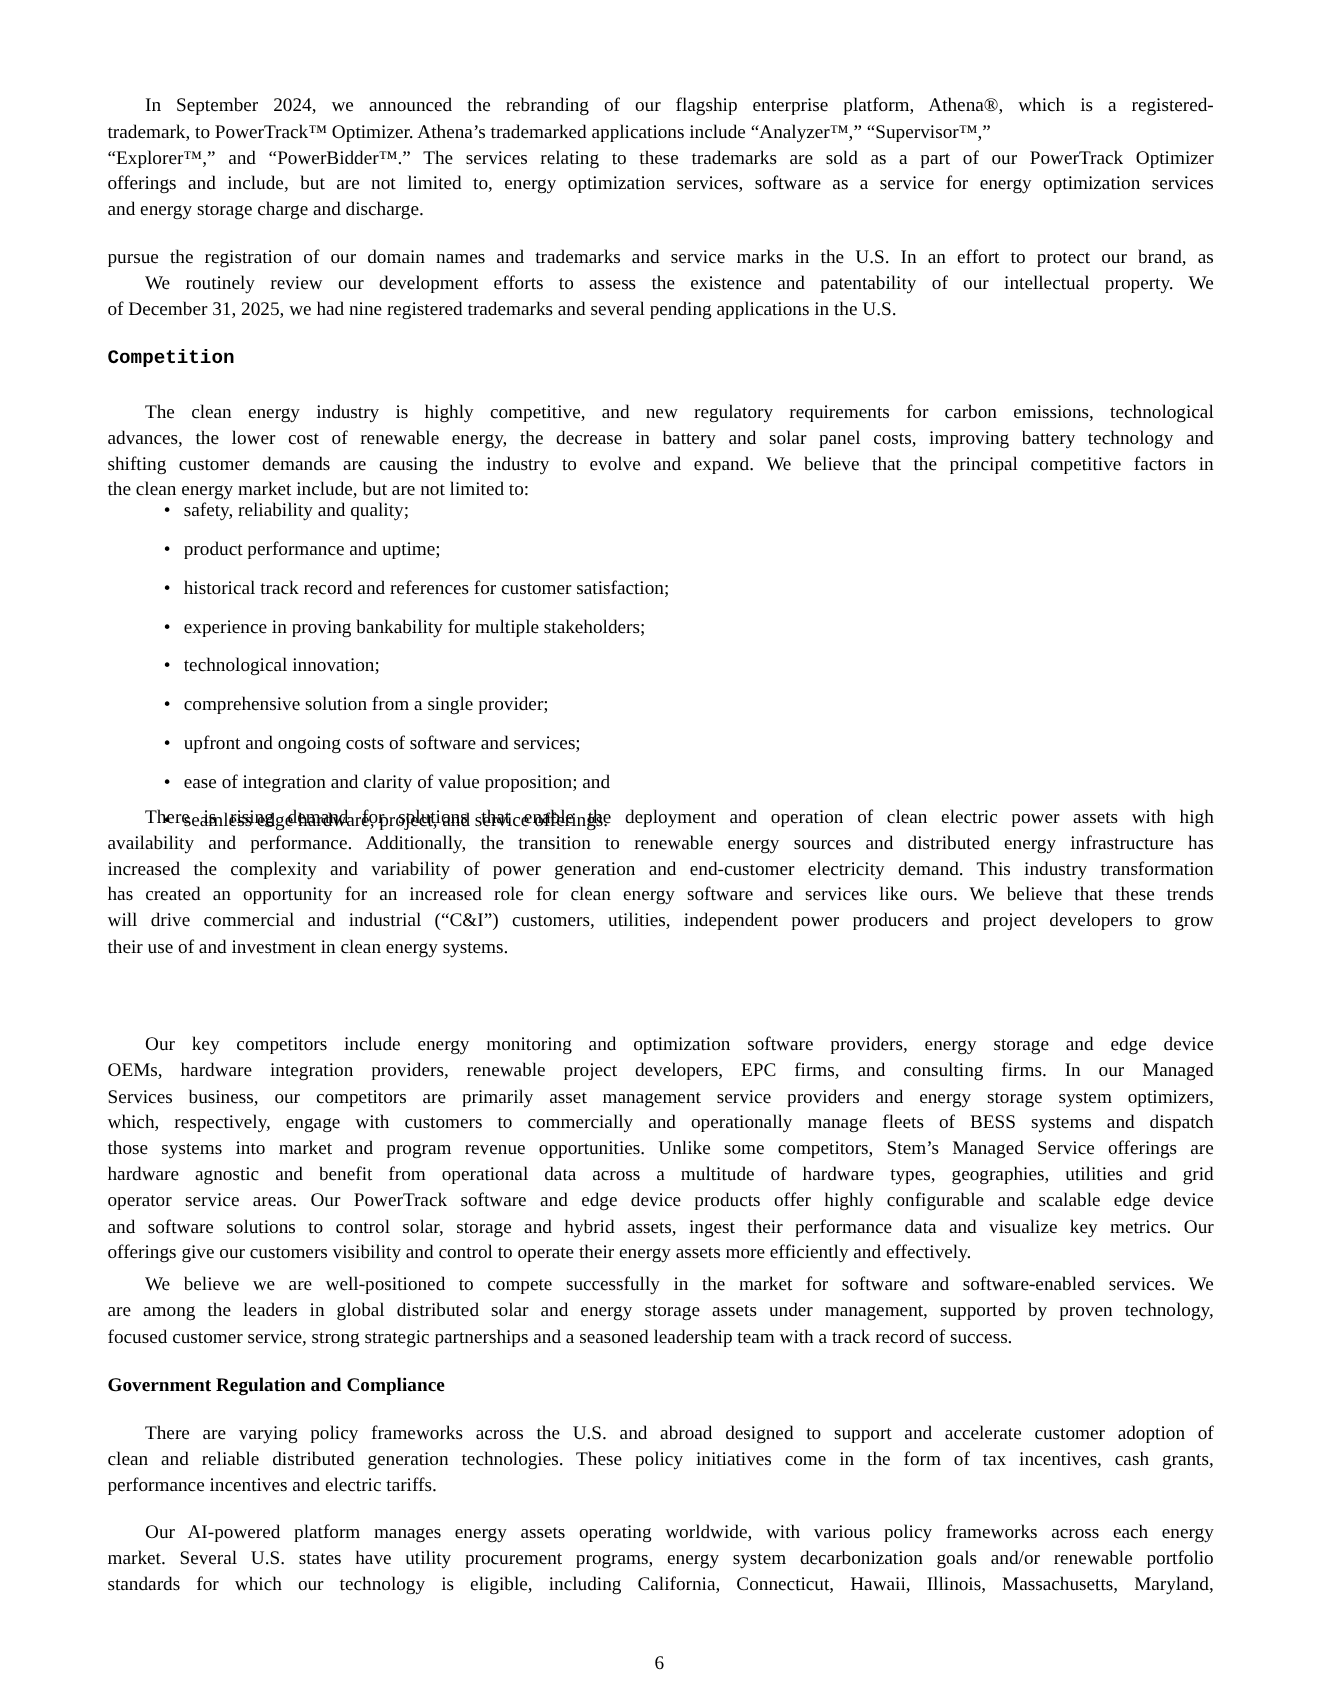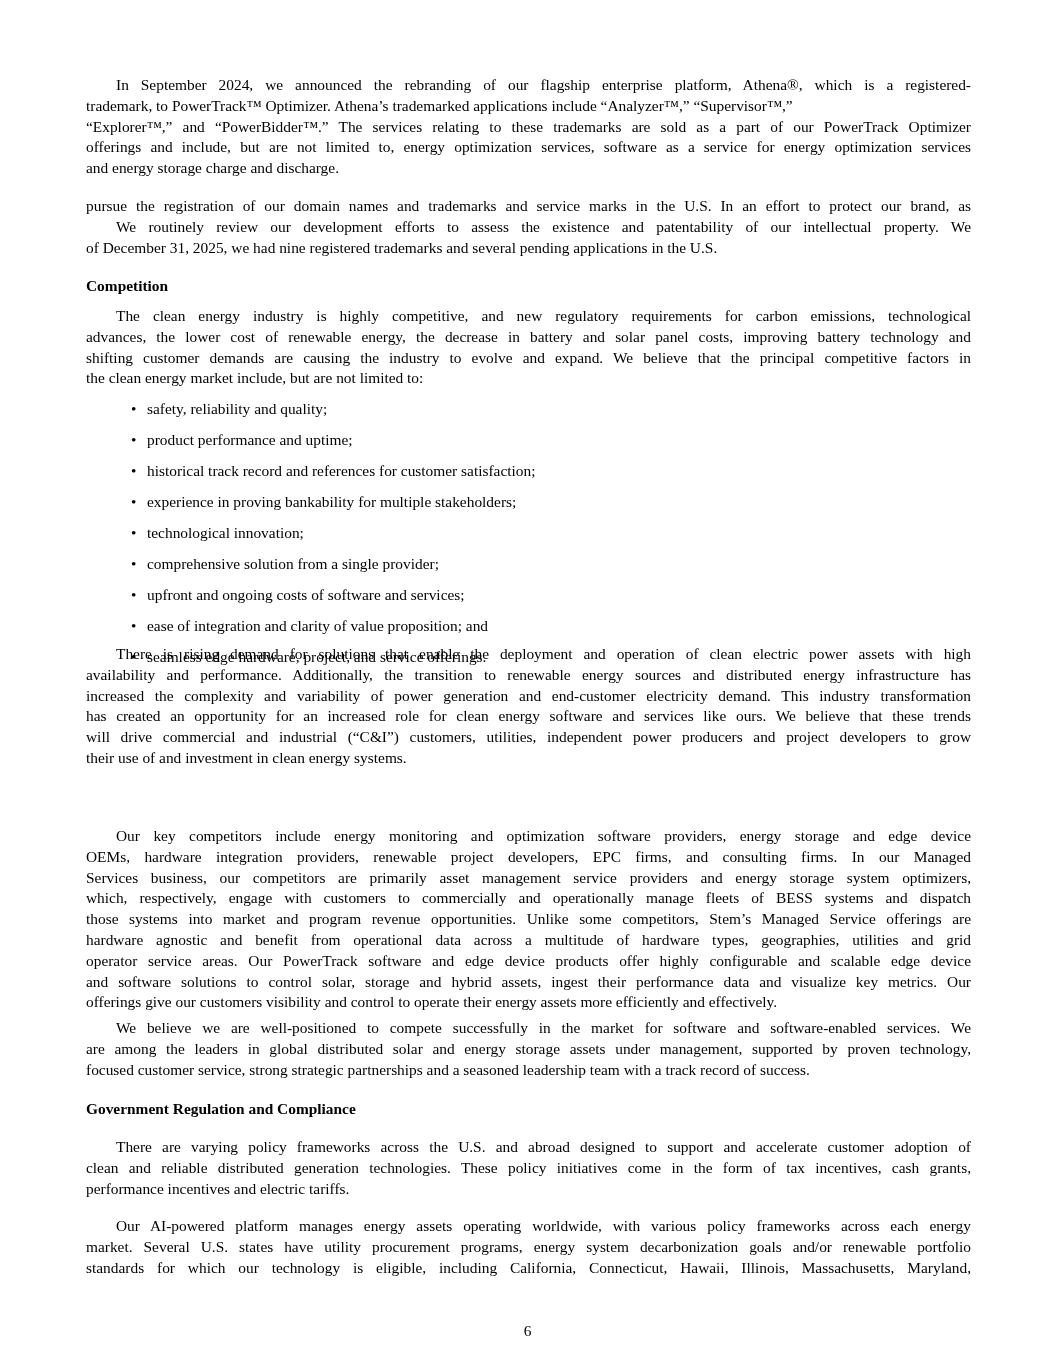--- a/index.html
+++ b/index.html
@@ -28,23 +28,23 @@
     <span class="line just">offerings and include, but are not limited to, energy optimization services, software as a service for energy optimization services</span>
     <span class="line">and energy storage charge and discharge.</span>
   </div>
 
   <div class="para" style="top:196px;">
     <span class="line just">pursue the registration of our domain names and trademarks and service marks in the U.S. In an effort to protect our brand, as</span>
     <span class="line indent just">We routinely review our development efforts to assess the existence and patentability of our intellectual property. We</span>
     <span class="line">of December 31, 2025, we had nine registered trademarks and several pending applications  in the U.S.</span>
   </div>
 
-  <div class="heading" style="top:276px;">Competition</div>
+  <div class="heading" style="top:276px;font-family:Liberation Mono, monospace;">Competition</div>
 
-  <div class="para" style="top:306px;">
+  <div class="para" style="top:320px;">
     <span class="line indent just">The clean energy industry is highly competitive, and new regulatory requirements for carbon emissions, technological</span>
     <span class="line just">advances, the lower cost of renewable energy, the decrease in battery and solar panel costs, improving battery technology and</span>
     <span class="line just">shifting customer demands are causing the industry to evolve and expand. We believe that the principal competitive factors in</span>
     <span class="line">the clean energy market include, but are not limited to:</span>
   </div>
 
   <ul class="bullets" style="top:399px;">
     <li>
         <span class="dot">•</span>
         <span>safety, reliability and quality;</span>

